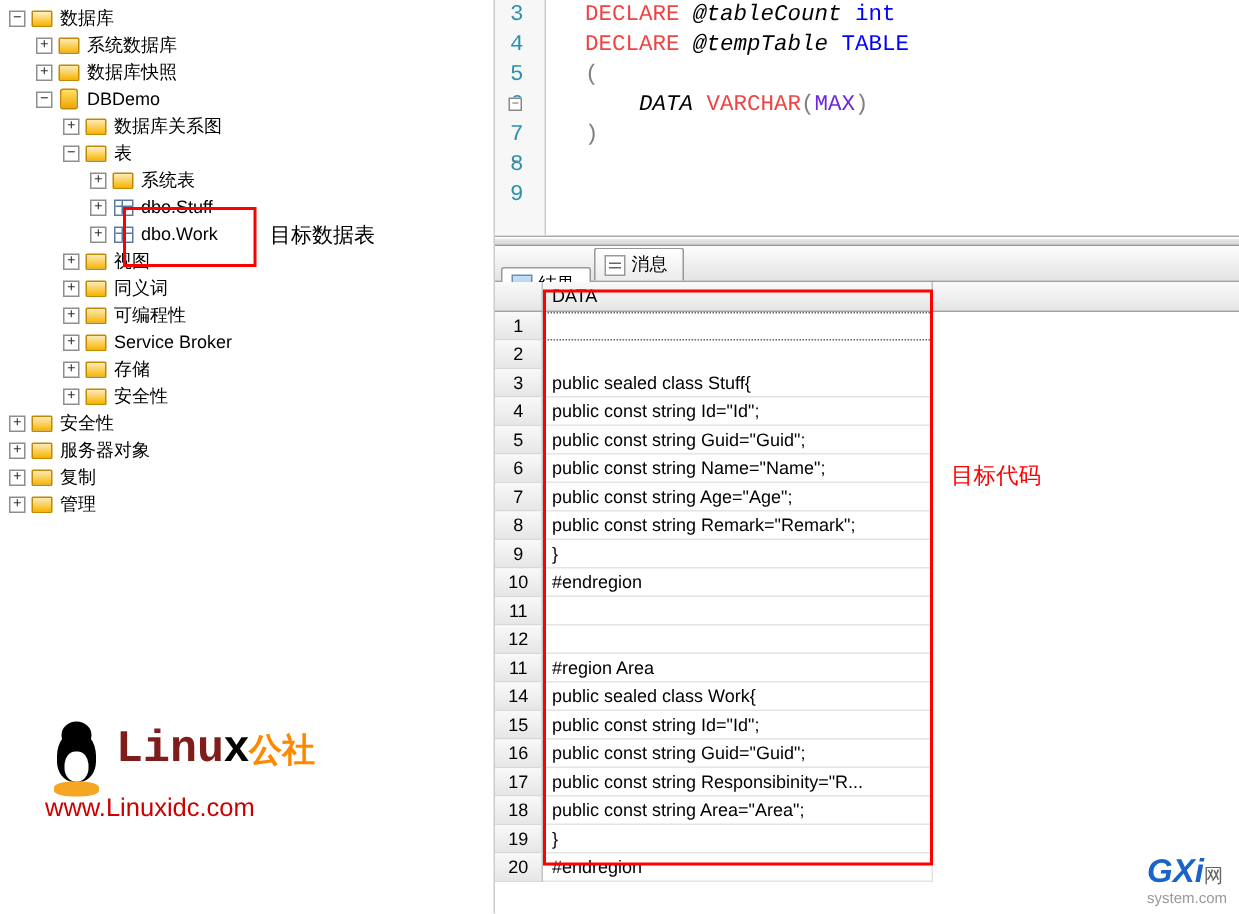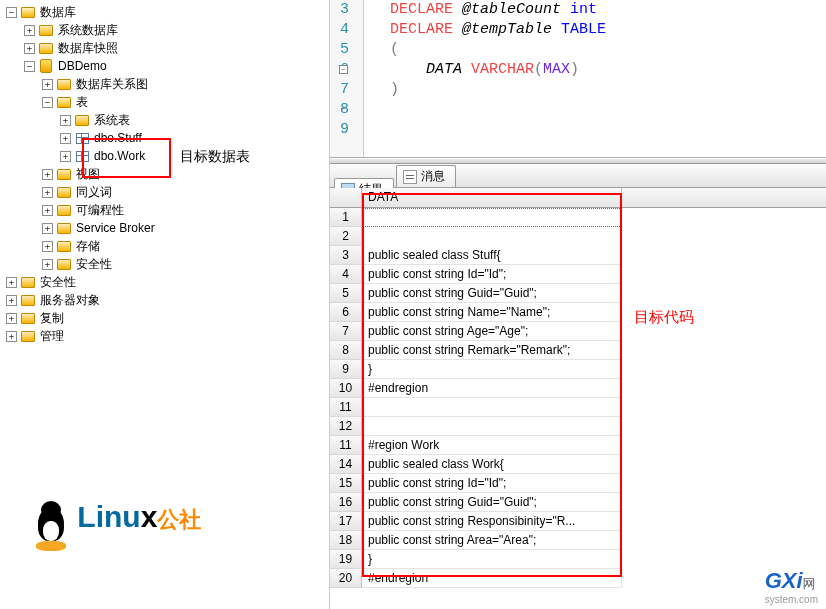--- a/index.html
+++ b/index.html
@@ -76,21 +76,21 @@
     }
     .logo {
       position: absolute;
       left: 30px; bottom: 60px;
       width: 230px;
     }
     .logo-text {
       font-size: 30px; font-weight: 800;
       font-family: Arial, sans-serif;
     }
-    .logo-text .l1 { color: #0369a1; }
+    .logo-text .l1 { color: #7f1d1d; font-family: Liberation Mono, monospace; }
     .logo-text .l2 { color: #000; }
     .logo-text .l3 { color: #ff8800; font-size: 22px; font-weight: 700; }
     .logo-url { color: #c00; font-size: 17px; font-family: Arial; }
     .logo-tux {
       width: 42px; height: 50px;
       display: inline-block;
       vertical-align: middle;
       margin-right: 2px;
       position: relative;
     }
@@ -389,20 +389,21 @@
     <div class="red-box tables-highlight"></div>
     <div class="tables-callout">目标数据表</div>
 
     <div class="logo">
       <span class="logo-tux">
         <span class="feet"></span><span class="body"></span><span class="belly"></span><span class="head"></span>
       </span>
       <span class="logo-text">
         <span class="l1">Linu</span><span class="l2">x</span><span class="l3">公社</span>
       </span>
+      <div class="logo-url">www.Linuxidc.com</div>
     </div>
   </div>
 
   <div class="right-panel">
 
     <div class="editor">
       <div class="gutter">
         <div>3</div>
         <div>4</div>
         <div>5</div>
@@ -482,21 +483,21 @@
           <div class="grid-row">
             <div class="gr-num">11</div>
             <div class="gr-cell"></div>
           </div>
           <div class="grid-row">
             <div class="gr-num">12</div>
             <div class="gr-cell"></div>
           </div>
           <div class="grid-row">
             <div class="gr-num">11</div>
-            <div class="gr-cell">#region Work</div>
+            <div class="gr-cell">#region Area</div>
           </div>
           <div class="grid-row">
             <div class="gr-num">14</div>
             <div class="gr-cell">public sealed class Work{</div>
           </div>
           <div class="grid-row">
             <div class="gr-num">15</div>
             <div class="gr-cell">public const string Id="Id";</div>
           </div>
           <div class="grid-row">

